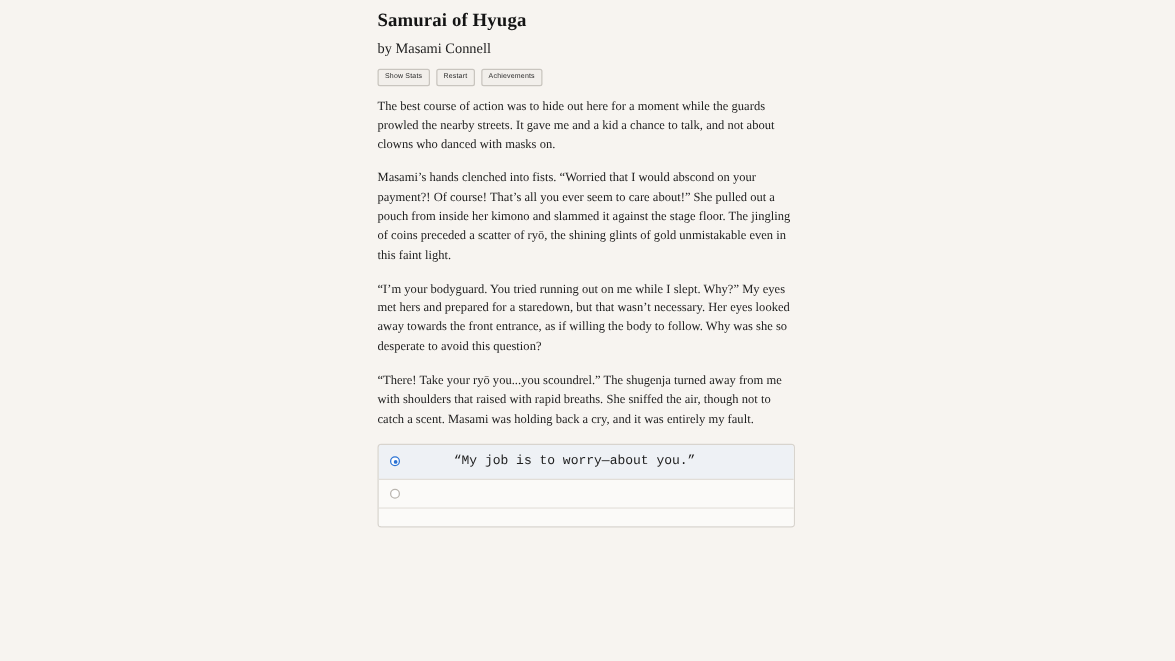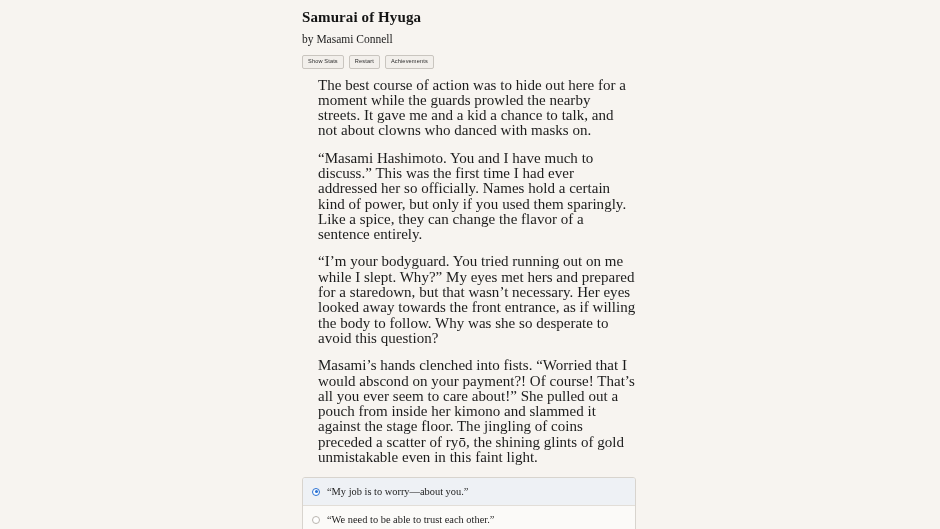--- a/index.html
+++ b/index.html
@@ -64,23 +64,23 @@
     padding: 2px 5px 2.5px 5px;
     cursor: pointer;
     white-space: nowrap;
     display: inline-block;
   }
   .story {
     padding-top: 9px;
   }
   .story p {
     font-family: "Liberation Serif", serif;
-    font-size: 15px;
+    font-size: 10px;
     line-height: 15.3px;
-    margin: 0 0 12px 16px;
+    margin: 0 0 12px 0;
     color: #1c1c1c;
     text-align: left;
     letter-spacing: 0.02px;
   }
   .choices {
     margin-top: 10px;
     border: 1px solid #d8d4ce;
     border-radius: 3px;
     background: #fbfaf8;
     overflow: hidden;
@@ -118,56 +118,56 @@
     content: "";
     position: absolute;
     left: 1.5px;
     top: 1.5px;
     width: 3px;
     height: 3px;
     border-radius: 50%;
     background: #2a72d4;
   }
   .choice-label {
-    font-family: Liberation Serif, serif;
+    font-family: Liberation Mono, monospace;
     font-size: 10.4px;
     line-height: 13px;
     color: #1c1c1c;
+    margin-left: 36px;
   }
 </style>
 </head>
 <body>
 
 <div class="page">
   <div class="content">
 
     <h1 class="game-title">Samurai of Hyuga</h1>
     <div class="byline">by Masami Connell</div>
 
     <div class="stat-buttons">
       <span class="stat-btn">Show Stats</span>
       <span class="stat-btn">Restart</span>
       <span class="stat-btn">Achievements</span>
     </div>
 
     <div class="story">
       <p>The best course of action was to hide out here for a moment while the guards prowled the nearby streets. It gave me and a kid a chance to talk, and not about clowns who danced with masks on.</p>
-      <p>“Masami Hashimoto. You and I have much to discuss.” This was the first time I had ever addressed her so officially. Names hold a certain kind of power, but only if you used them sparingly. Like a spice, they can change the flavor of a sentence entirely.</p>
+      <p>Masami’s hands clenched into fists. “Worried that I would abscond on your payment?! Of course! That’s all you ever seem to care about!” She pulled out a pouch from inside her kimono and slammed it against the stage floor. The jingling of coins preceded a scatter of ryō, the shining glints of gold unmistakable even in this faint light.</p>
       <p>“I’m your bodyguard. You tried running out on me while I slept. Why?” My eyes met hers and prepared for a staredown, but that wasn’t necessary. Her eyes looked away towards the front entrance, as if willing the body to follow. Why was she so desperate to avoid this question?</p>
-      <p>Masami’s hands clenched into fists. “Worried that I would abscond on your payment?! Of course! That’s all you ever seem to care about!” She pulled out a pouch from inside her kimono and slammed it against the stage floor. The jingling of coins preceded a scatter of ryō, the shining glints of gold unmistakable even in this faint light.</p>
+      <p>“There! Take your ryō you...you scoundrel.” The shugenja turned away from me with shoulders that raised with rapid breaths. She sniffed the air, though not to catch a scent. Masami was holding back a cry, and it was entirely my fault.</p>
     </div>
 
     <div class="choices">
       <div class="choice-row selected">
         <span class="radio"></span>
         <span class="choice-label">“My job is to worry—about you.”</span>
       </div>
       <div class="choice-row">
         <span class="radio"></span>
-        <span class="choice-label">“We need to be able to trust each other.”</span>
       </div>
       <div class="choice-row">
         
         
       </div>
     </div>
 
   </div>
 </div>
 

